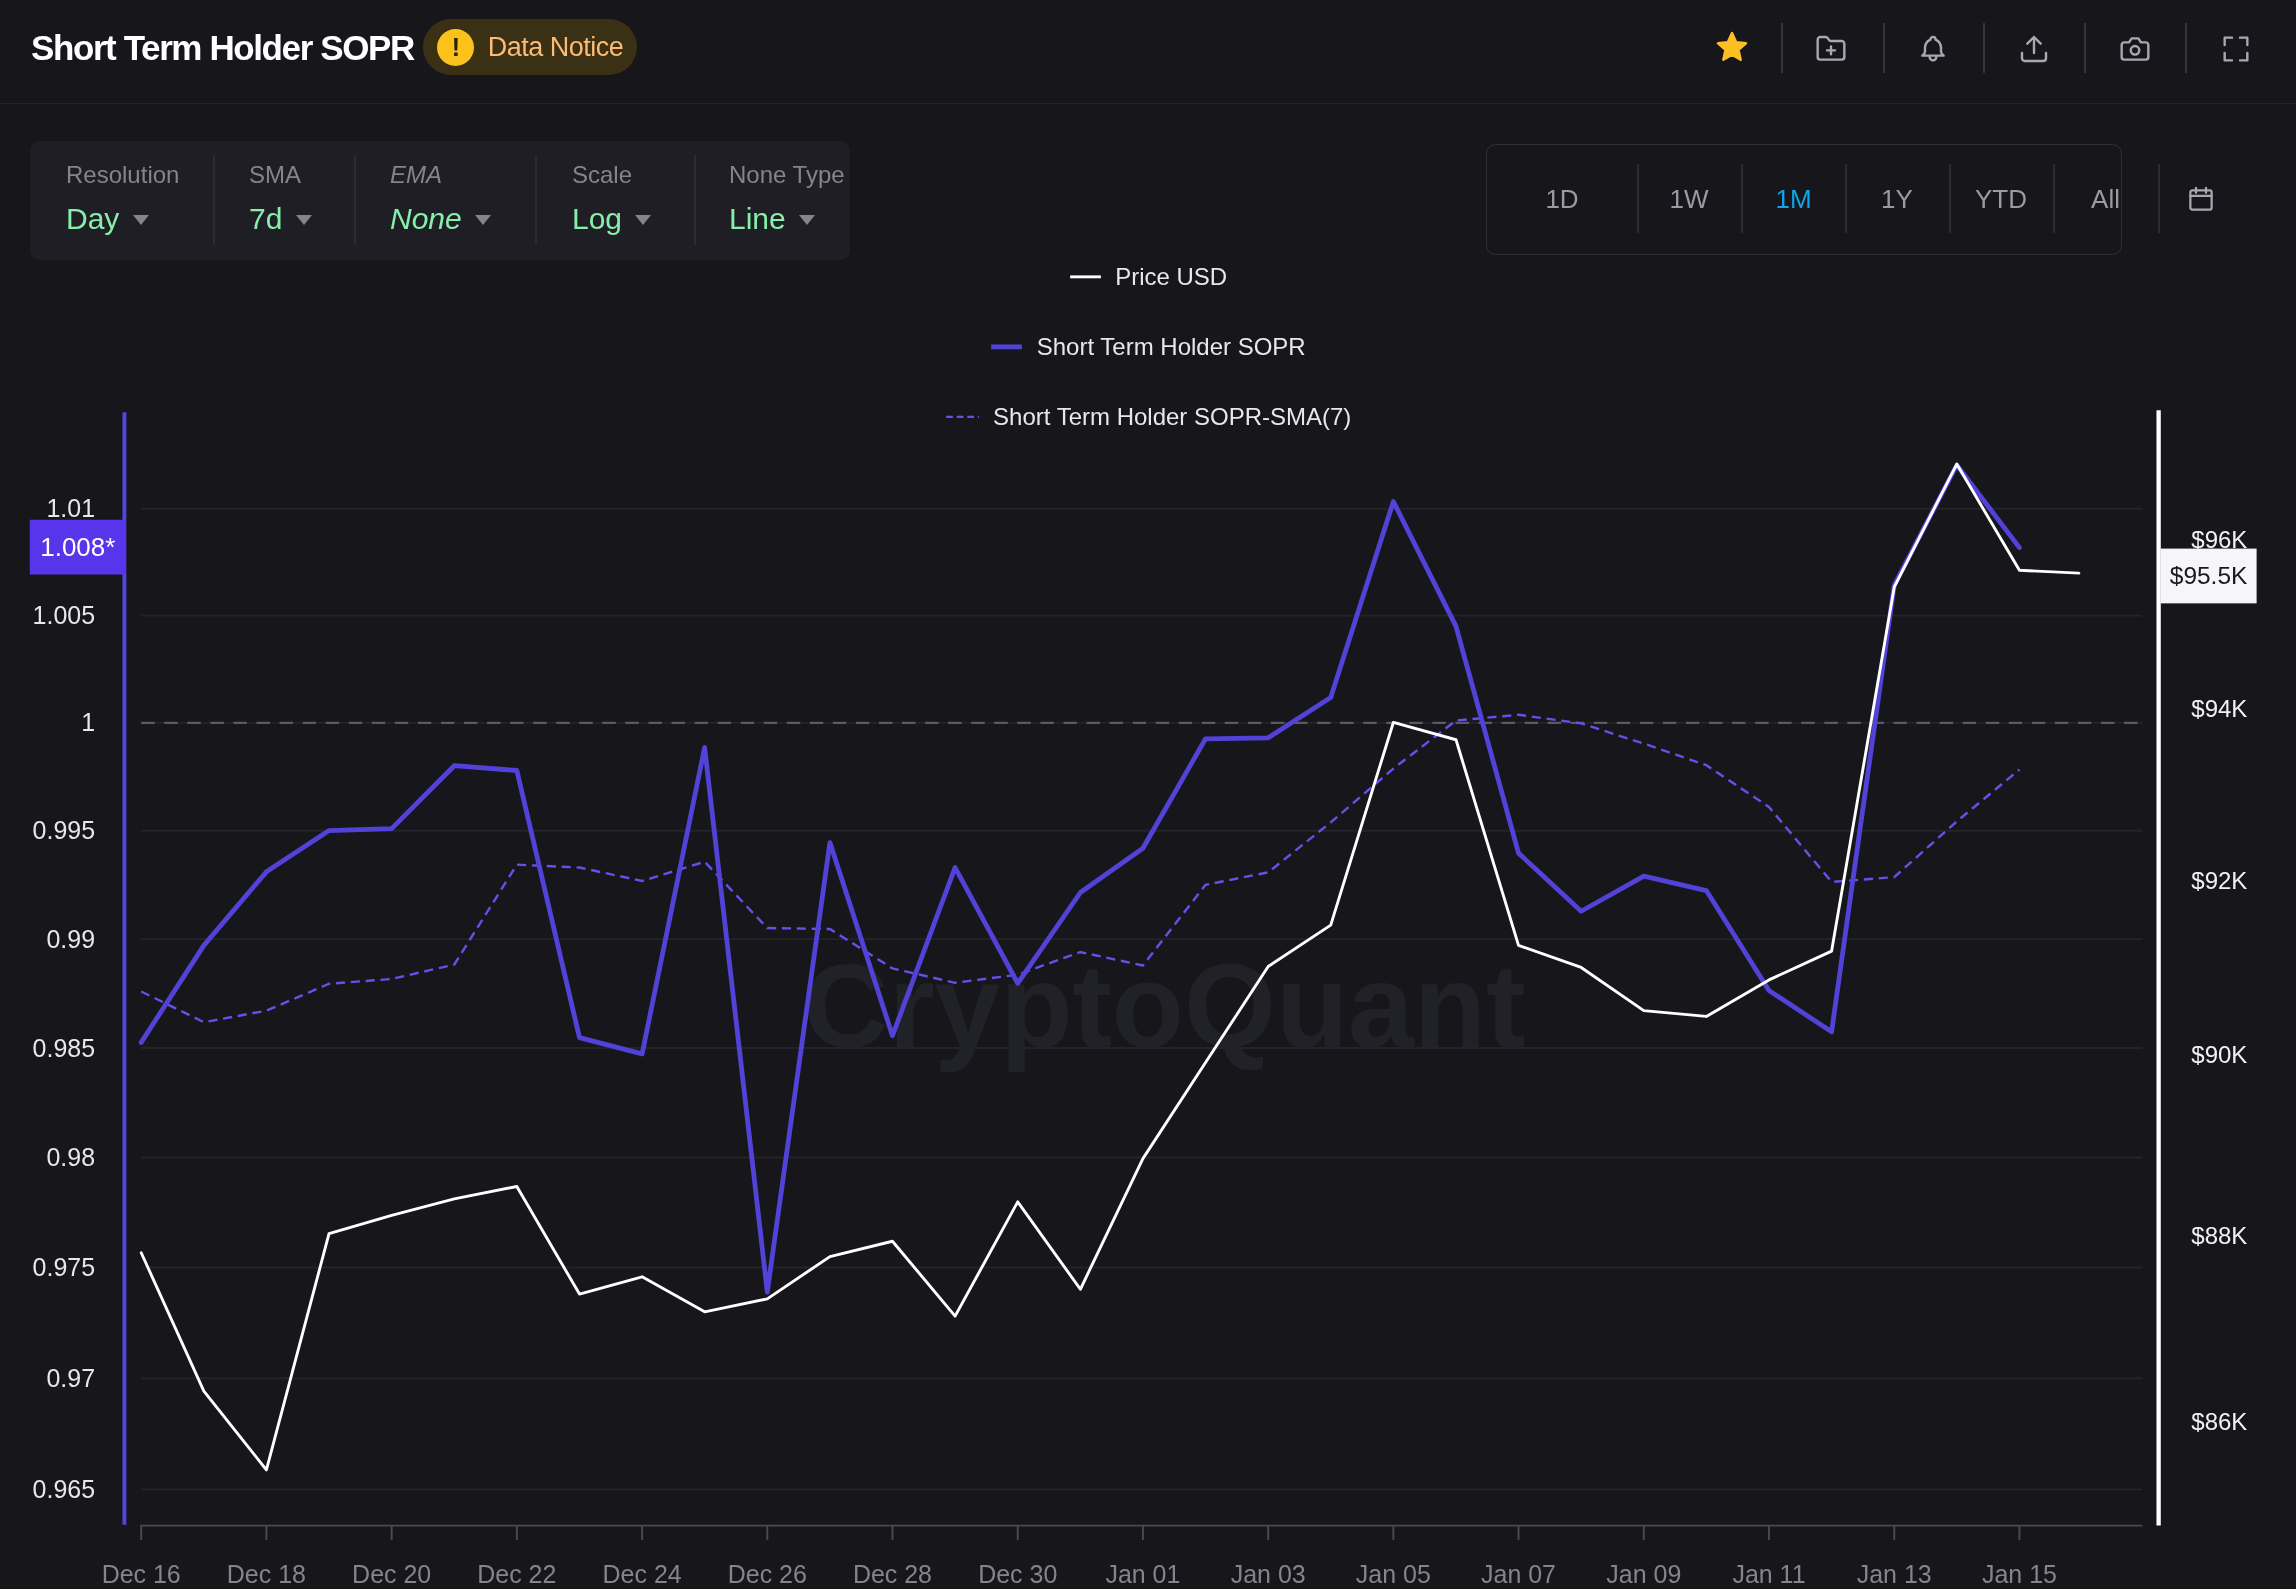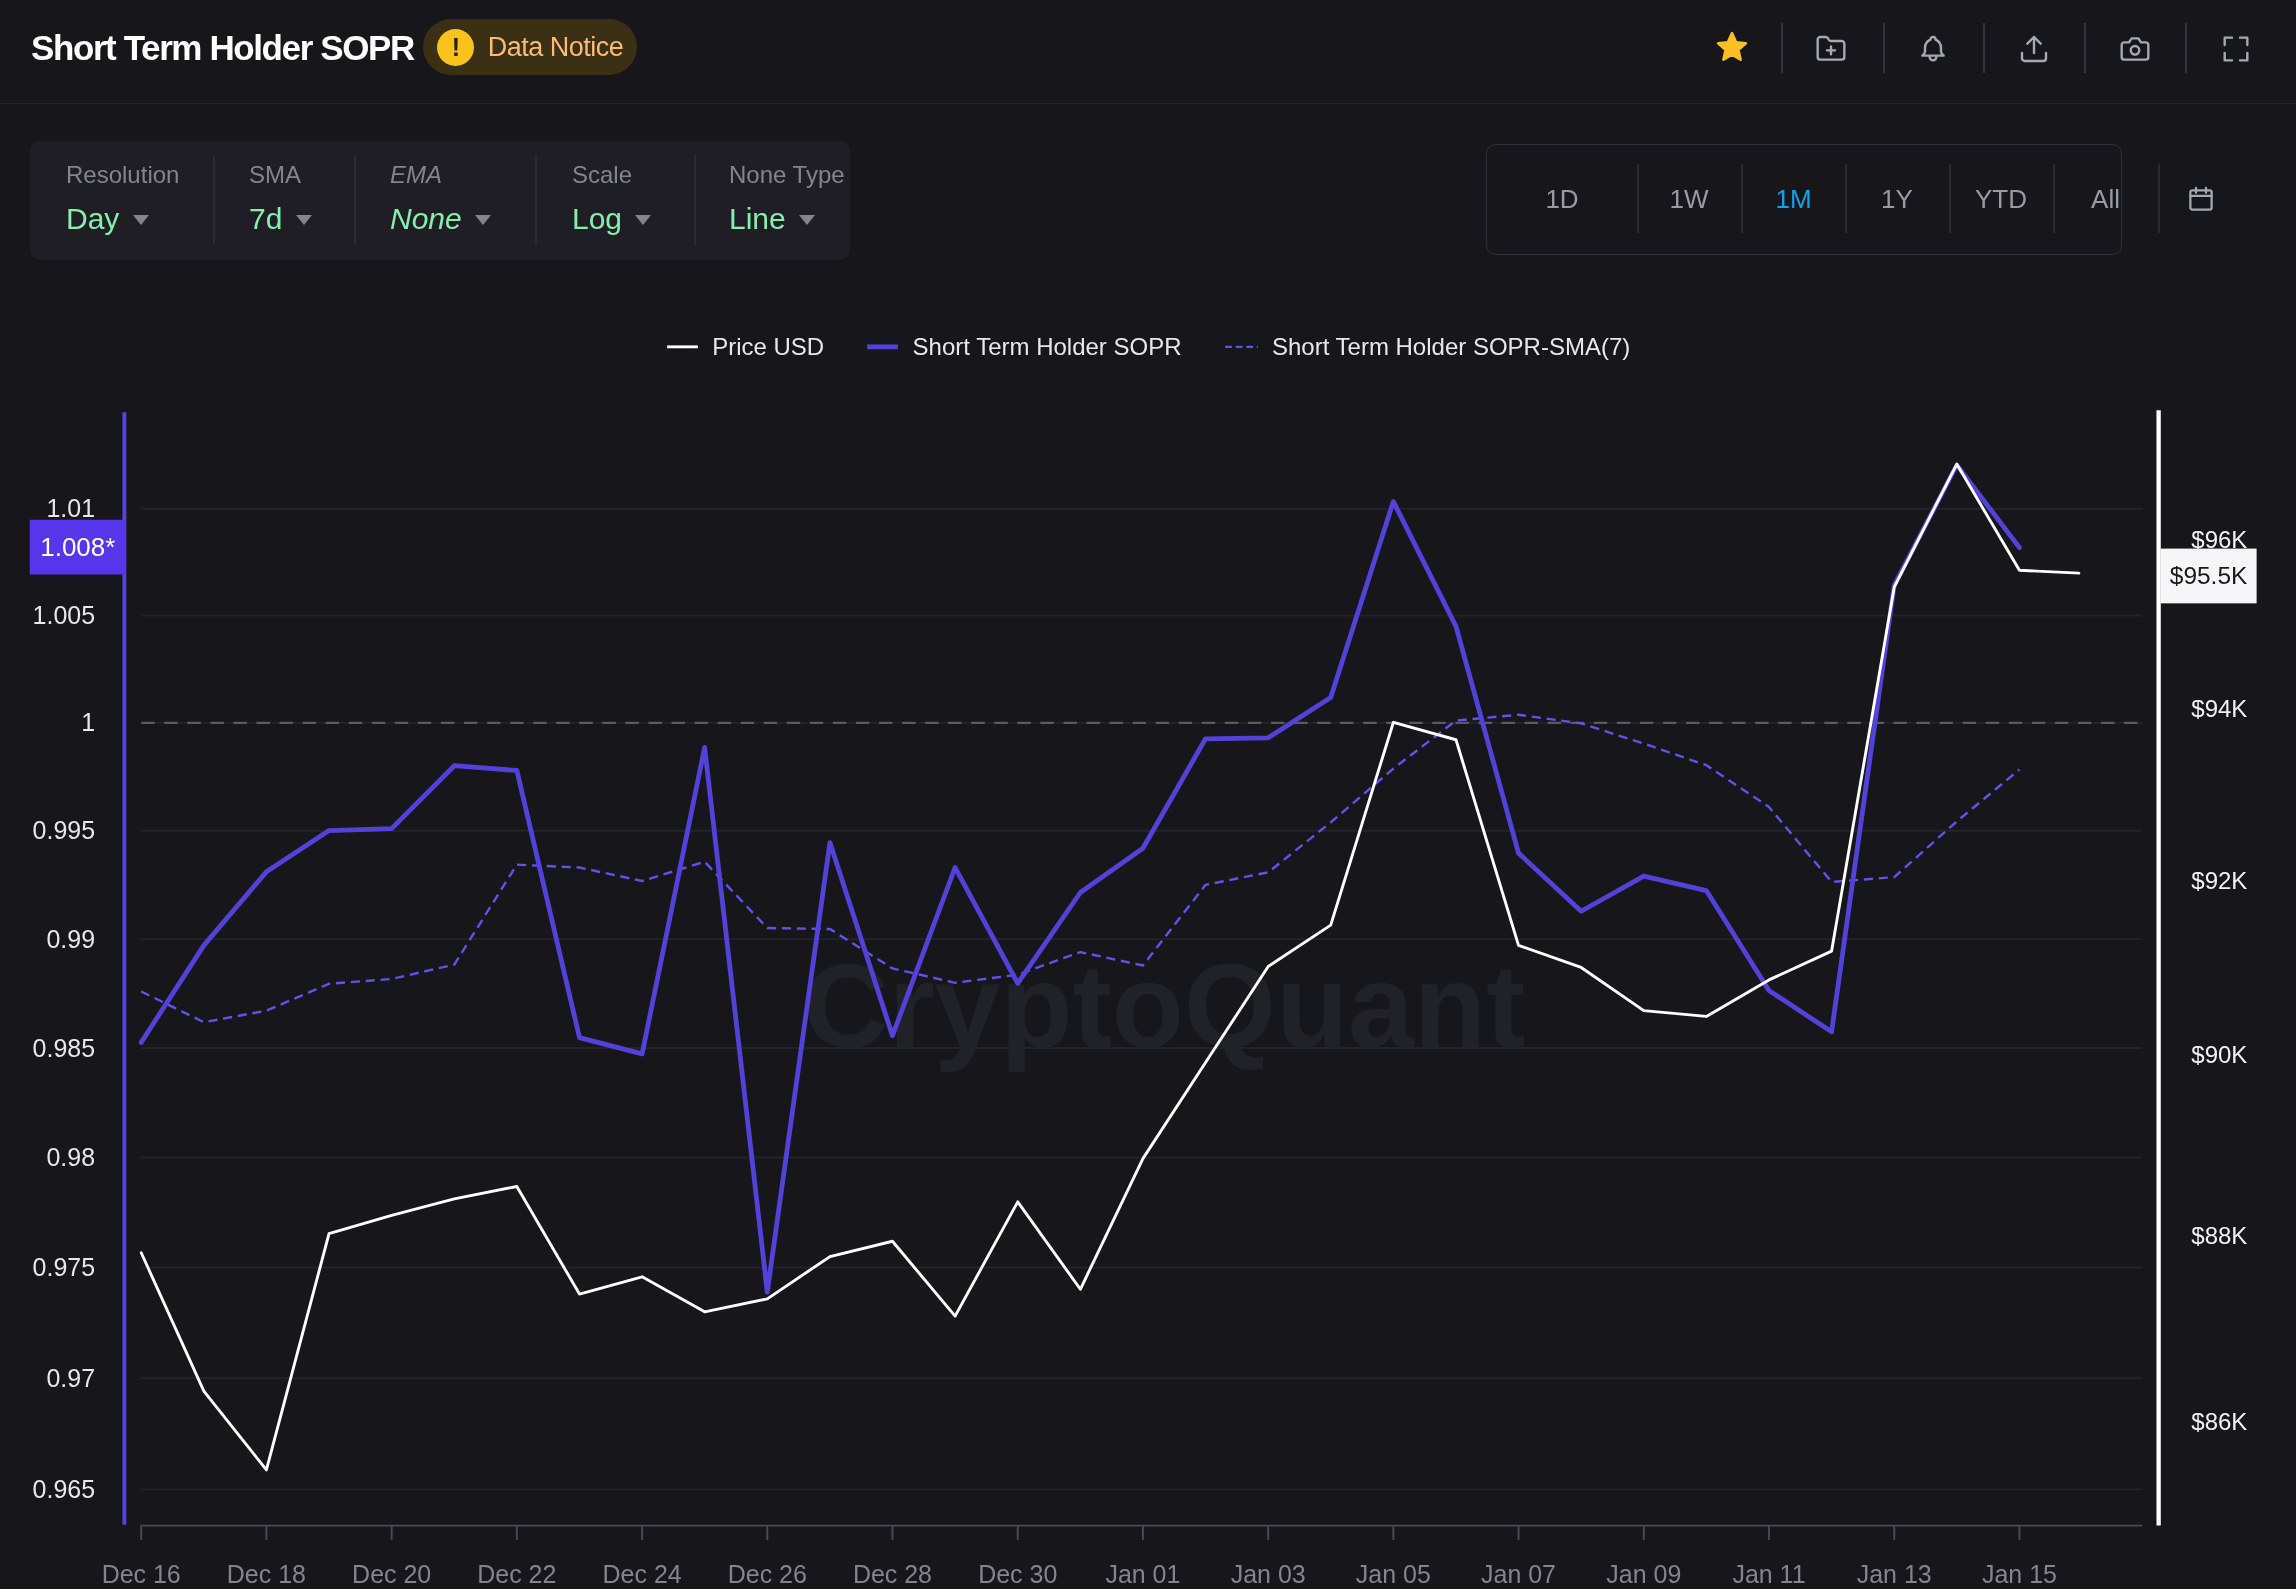--- a/index.html
+++ b/index.html
@@ -20,21 +20,21 @@
 .ctrl-col { position:absolute; top:0; }
 .ctrl-label { font-size:24px; color:#84848d; margin-top:20px; }
 .ctrl-value { font-size:30px; color:#86efac; margin-top:12.5px; display:flex; align-items:center; gap:13.4px; }
 .caret { width:0; height:0; border-left:8.6px solid transparent; border-right:8.6px solid transparent;
   border-top:10.6px solid #84848d; display:inline-block; margin-top:3.8px; }
 .ctrl-sep { position:absolute; top:14.4px; width:1.9px; height:90px; background:#2b2b32; }
 .range { left:1486px; top:144px; width:636px; height:111px; border:1.9px solid #303038; border-radius:9.6px; }
 .range-cell { position:absolute; top:0; height:108px; display:flex; align-items:center; justify-content:center;
   font-size:26px; color:#9a9aa3; }
 .range-sep { position:absolute; top:19px; width:1.9px; height:69px; background:#2b2b32; }
-.legend { left:0; top:327px; width:2296px; height:40px; display:flex; align-items:center; justify-content:center; gap:42px; }
+.legend { left:0; top:327px; width:2296px; height:40px; display:flex; align-items:center; justify-content:center; gap:42px;flex-direction:column; }
 .leg-item { display:flex; align-items:center; gap:13.4px; color:#e8e8ec; font-size:24px; }
 </style>
 </head>
 <body>
 <div class="abs title">Short Term Holder SOPR</div>
 <div class="abs pill">
     <div class="warn">!</div>
     <div class="ptxt">Data Notice</div>
   </div>
 <div class="abs icons">

